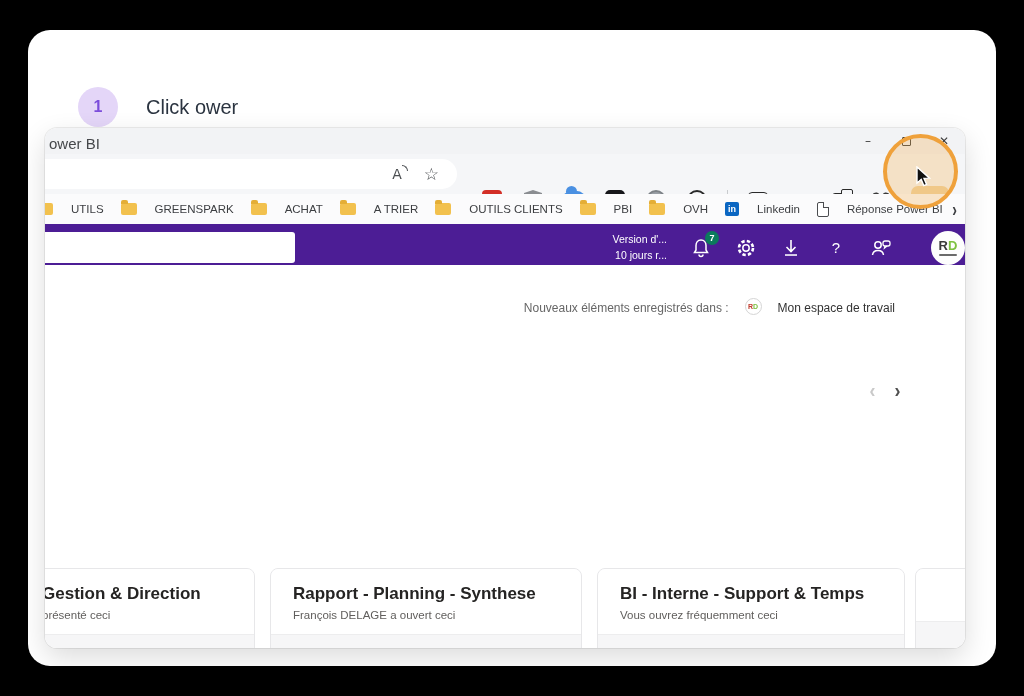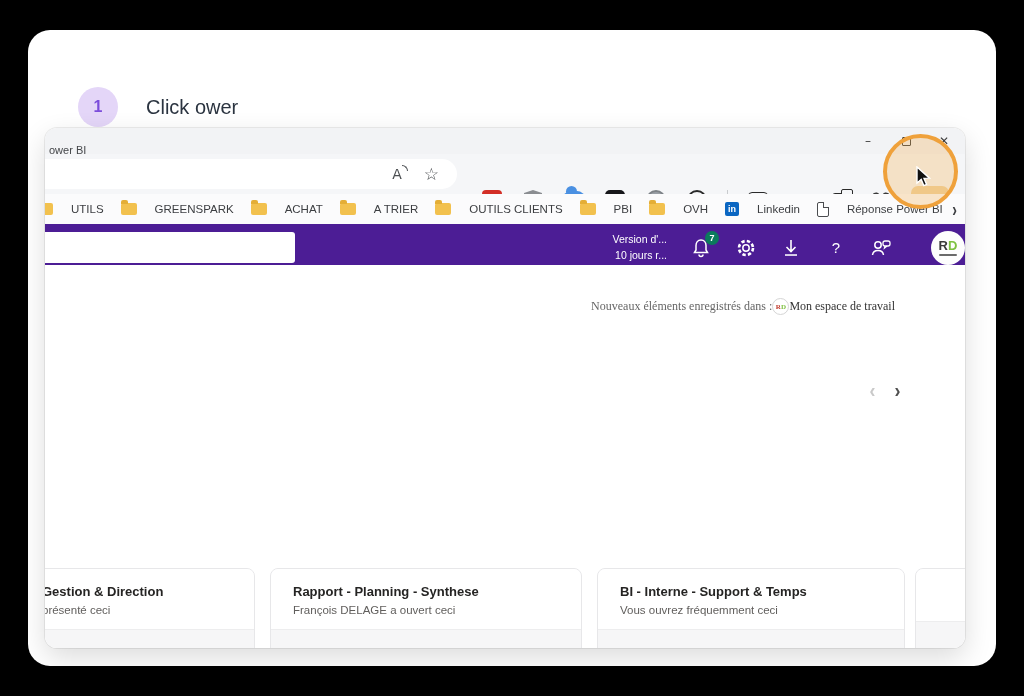--- a/index.html
+++ b/index.html
@@ -23,21 +23,21 @@
   .step-label { font-size:20px; color:#2b3440; font-weight:500; }
 
   
   .browser {
     position:absolute; left:17px; top:98px; width:920px; height:520px;
     border-radius:12px; overflow:hidden; background:#fff;
     box-shadow:0 0 0 1px rgba(0,0,0,.07), 0 10px 28px rgba(0,0,0,.14);
   }
   
   .tabbar { position:absolute; left:0; top:0; width:920px; height:26px; background:#f2f3f5; }
-  .tab-title { position:absolute; left:4px; top:16px; font-size:11px; color:#45474a; }
+  .tab-title { position:absolute; left:4px; top:7px; font-size:15px; color:#45474a; }
   .win-controls { position:absolute; right:2px; top:0; height:26px; display:flex; align-items:center; }
   .win-btn { width:38px; height:26px; display:flex; align-items:center; justify-content:center; font-size:12px; color:#3b3b3b; font-family:"DejaVu Sans", sans-serif;}
   .restore-glyph { width:9px; height:9px; border:1px solid #3b3b3b; border-radius:1px; position:relative; background:#f2f3f5;}
   .restore-glyph::before { content:""; position:absolute; left:2px; top:-3px; width:9px; height:9px; border:1px solid #3b3b3b; border-radius:1px; z-index:-1;}
 
   
   .toolbar { position:absolute; left:0; top:26px; width:920px; height:40px; background:#f5f6f8; }
   .address-bar {
     position:absolute; left:0; top:5px; width:412px; height:30px;
     background:#fff; border-radius:0 15px 15px 0;
@@ -98,33 +98,33 @@
   .notif-badge { position:absolute; right:-7px; top:-6px; min-width:14px; height:14px; border-radius:50%; background:#0b7a5c; color:#fff; font-size:9px; display:flex; align-items:center; justify-content:center; font-weight:bold;}
   .help-q { font-size:15px; color:#fff; }
   .pbi-avatar { width:34px; height:34px; border-radius:50%; background:#fdfdfd; display:flex; flex-direction:column; align-items:center; justify-content:center; flex:0 0 auto;margin-left:16px;}
   .pbi-avatar .rd { font-size:13px; font-weight:bold; line-height:1;}
   .pbi-avatar .rd .r { color:#3a3a3a;}
   .pbi-avatar .rd .d { color:#7ec141;}
   .pbi-avatar .tiny-line { margin-top:2px; width:18px; height:2px; background:#6a6a6a; border-radius:1px;}
 
   
   .pbi-page { position:absolute; left:0; top:143px; width:920px; height:377px; background:#fff; }
-  .saved-row { position:absolute; right:70px; top:27px; display:flex; align-items:center; gap:0;font-family:Liberation Serif, serif;}
+  .saved-row { position:absolute; right:70px; top:27px; display:flex; align-items:flex-end; gap:16px;}
   .saved-prefix { font-size:12px; color:#666; }
   .mini-avatar { width:17px; height:17px; border-radius:50%; background:#fff; border:1px solid #d5d5d5; display:flex; align-items:center; justify-content:center; font-size:7px; font-weight:bold;}
   .mini-avatar .r { color:#c0392b;} .mini-avatar .d { color:#7ec141;}
   .workspace-name { font-size:12px; color:#333; }
   .nav-arrows { position:absolute; right:64px; top:108px; display:flex; gap:18px; align-items:center;}
   .nav-ar { font-size:21px; line-height:1; font-weight:bold; transform:scaleX(.85);}
   .nav-prev { color:#c9c9c9; }
   .nav-next { color:#4f4f4f; }
 
   .card { position:absolute; top:297px; height:242px; background:#f6f6f7; border:1px solid #e7e7e9; border-radius:8px; overflow:hidden;}
   .card-head { background:#fff; border-bottom:1px solid #ededee; padding:15px 20px 13px 22px; }
-  .card-title { font-size:13px; font-weight:bold; color:#252423; white-space:nowrap;}
+  .card-title { font-size:17px; font-weight:bold; color:#252423; white-space:nowrap;}
   .card-sub { font-size:11.5px; color:#605e5c; margin-top:5px; white-space:nowrap;}
   .card1 { left:-12px; width:222px; }
   .card1 .card-head { padding-left:8px; }
   .card2 { left:225px; width:312px; }
   .card3 { left:552px; width:308px; }
   .card4 { left:870px; width:70px; }
   .card4 .card-head { height:53px; }
 
   
   .highlight-circle {

